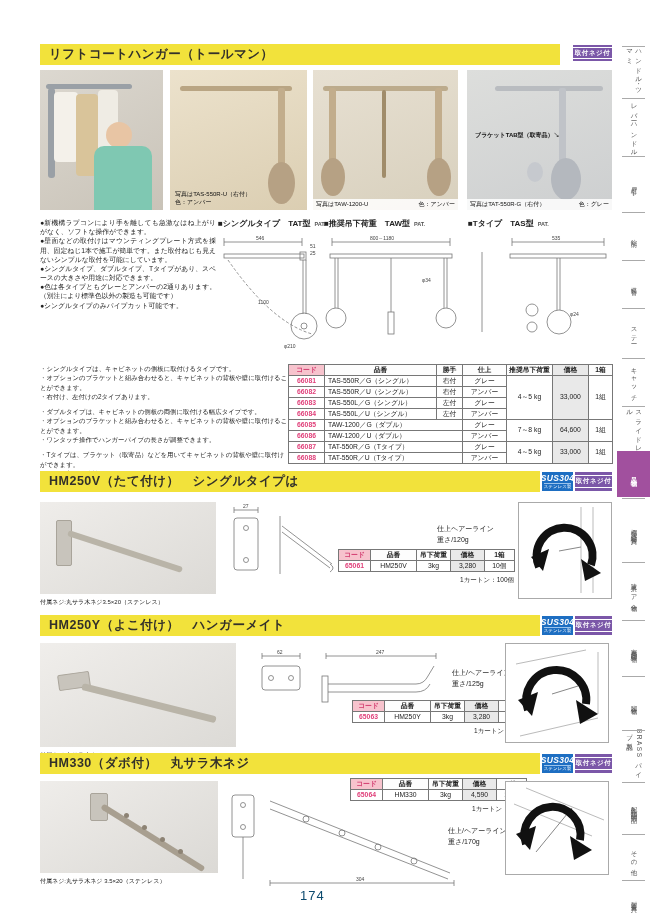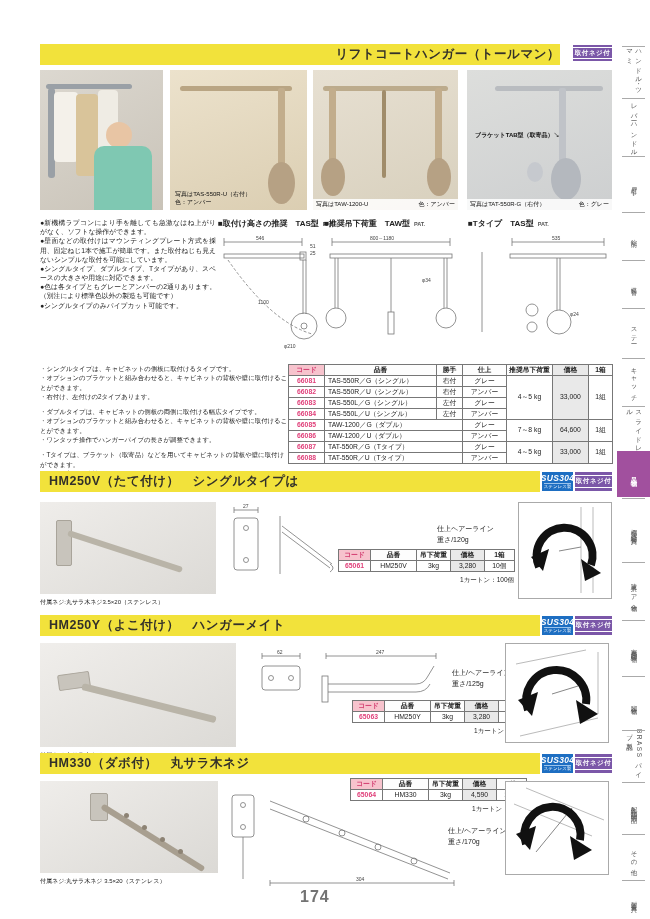--- a/index.html
+++ b/index.html
@@ -31,21 +31,21 @@
   table{border-collapse:collapse;font-size:6.8px;table-layout:fixed;}
   th,td{border:1px solid #777;padding:0 2px;height:10px;line-height:1;text-align:center;overflow:hidden;white-space:nowrap;}
   th{font-weight:bold;background:#fdfdfd;}
   th.hcode{background:#f7c3cd;color:#d23a6e;}
   td.code{color:#e0407a;font-weight:bold;}
   td.name{text-align:left;padding-left:3px;}
   .pricecol{background:#e9e9e9;}
   .carton{font-size:6.5px;text-align:right;}
   .fnote{font-size:7px;line-height:1.5;}
   .screwcap{font-size:6px;color:#222;}
-  .pagenum{font-size:16px;font-weight:bold;color:#737373;letter-spacing:1px;}
+  .pagenum{font-size:13px;font-weight:normal;color:#0c4a6e;letter-spacing:1px;}
   
   svg text{font-family:"Liberation Sans",sans-serif;}
   .draw line,.draw path,.draw rect,.draw circle,.draw ellipse{stroke:#777;fill:none;stroke-width:.8;}
   .draw text{fill:#444;font-size:5px;}
   .swingbox{border:1px solid #aaa;background:#fff;box-sizing:border-box;}
   
   .sidebar{position:absolute;left:617px;top:45px;width:33px;height:874px;display:flex;flex-direction:column;}
   .stab{position:relative;display:flex;align-items:center;justify-content:center;box-sizing:border-box;}
   .stab::before{content:"";position:absolute;top:1px;left:5px;right:5px;border-top:1.5px solid #aaa;}
   .stab span{writing-mode:vertical-rl;font-size:6.5px;letter-spacing:1.5px;color:#555;}
@@ -55,21 +55,21 @@
   
   .rod{position:absolute;height:5px;border-radius:3px;}
   .arm{position:absolute;border-radius:2px;}
   .basep{position:absolute;border-radius:50%;}
 </style>
 </head>
 <body>
 
 <div id="page">
 
-  <div class="abs bar" style="left:40px;top:44px;width:520px;justify-content:flex-end;">
+  <div class="abs bar" style="left:40px;top:44px;width:520px;">
     <span>リフトコートハンガー（トールマン）</span>
   </div>
   <div class="abs badge-p" style="left:573px;top:45px;width:39px;height:16px;">
     <span>取付ネジ付</span>
   </div>
 
   <div class="abs photo" style="left:40px;top:70px;width:123px;height:140px;background:linear-gradient(150deg,#dcd8d0,#c9c3b8);">
     <div class="abs" style="left:8px;top:18px;width:7px;height:90px;background:#9aa0a6;border-radius:3px;"></div>
     <div class="abs" style="left:6px;top:14px;width:86px;height:5px;background:#9aa0a6;border-radius:3px;"></div>
     <div class="abs" style="left:14px;top:22px;width:24px;height:70px;background:#f4f1ea;border-radius:4px;"></div>
@@ -118,21 +118,21 @@
 
   <div class="abs feat" style="left:40px;top:218px;width:176px;">
     <div>●新機構ラプコンにより手を離しても急激なはね上がりがなく、ソフトな操作ができます。</div>
     <div>●壁面などの取付けはマウンティングプレート方式を採用、固定ねじ1本で施工が簡単です。また取付ねじも見えないシンプルな取付を可能にしています。</div>
     <div>●シングルタイプ、ダブルタイプ、Tタイプがあり、スペースの大きさや用途に対応できます。</div>
     <div>●色は各タイプともグレーとアンバーの2通りあります。（別注により標準色以外の製造も可能です）</div>
     <div>●シングルタイプのみパイプカット可能です。</div>
   </div>
 
   <div class="abs dlabel" style="left:218px;top:218px;">
-    <span>■取付け高さの推奨　TAS型</span><span class="pat">PAT.</span>
+    <span>■シングルタイプ　TAT型</span><span class="pat">PAT.</span>
   </div>
   <div class="abs dlabel" style="left:324px;top:218px;">
     <span>■推奨吊下荷重　TAW型</span><span class="pat">PAT.</span>
   </div>
   <div class="abs dlabel" style="left:468px;top:218px;">
     <span>■Tタイプ　TAS型</span><span class="pat">PAT.</span>
   </div>
 
   <svg class="abs draw" style="left:216px;top:232px;" width="105" height="126" viewBox="0 0 105 126">
     <line x1="8" y1="10" x2="86" y2="10"></line>

